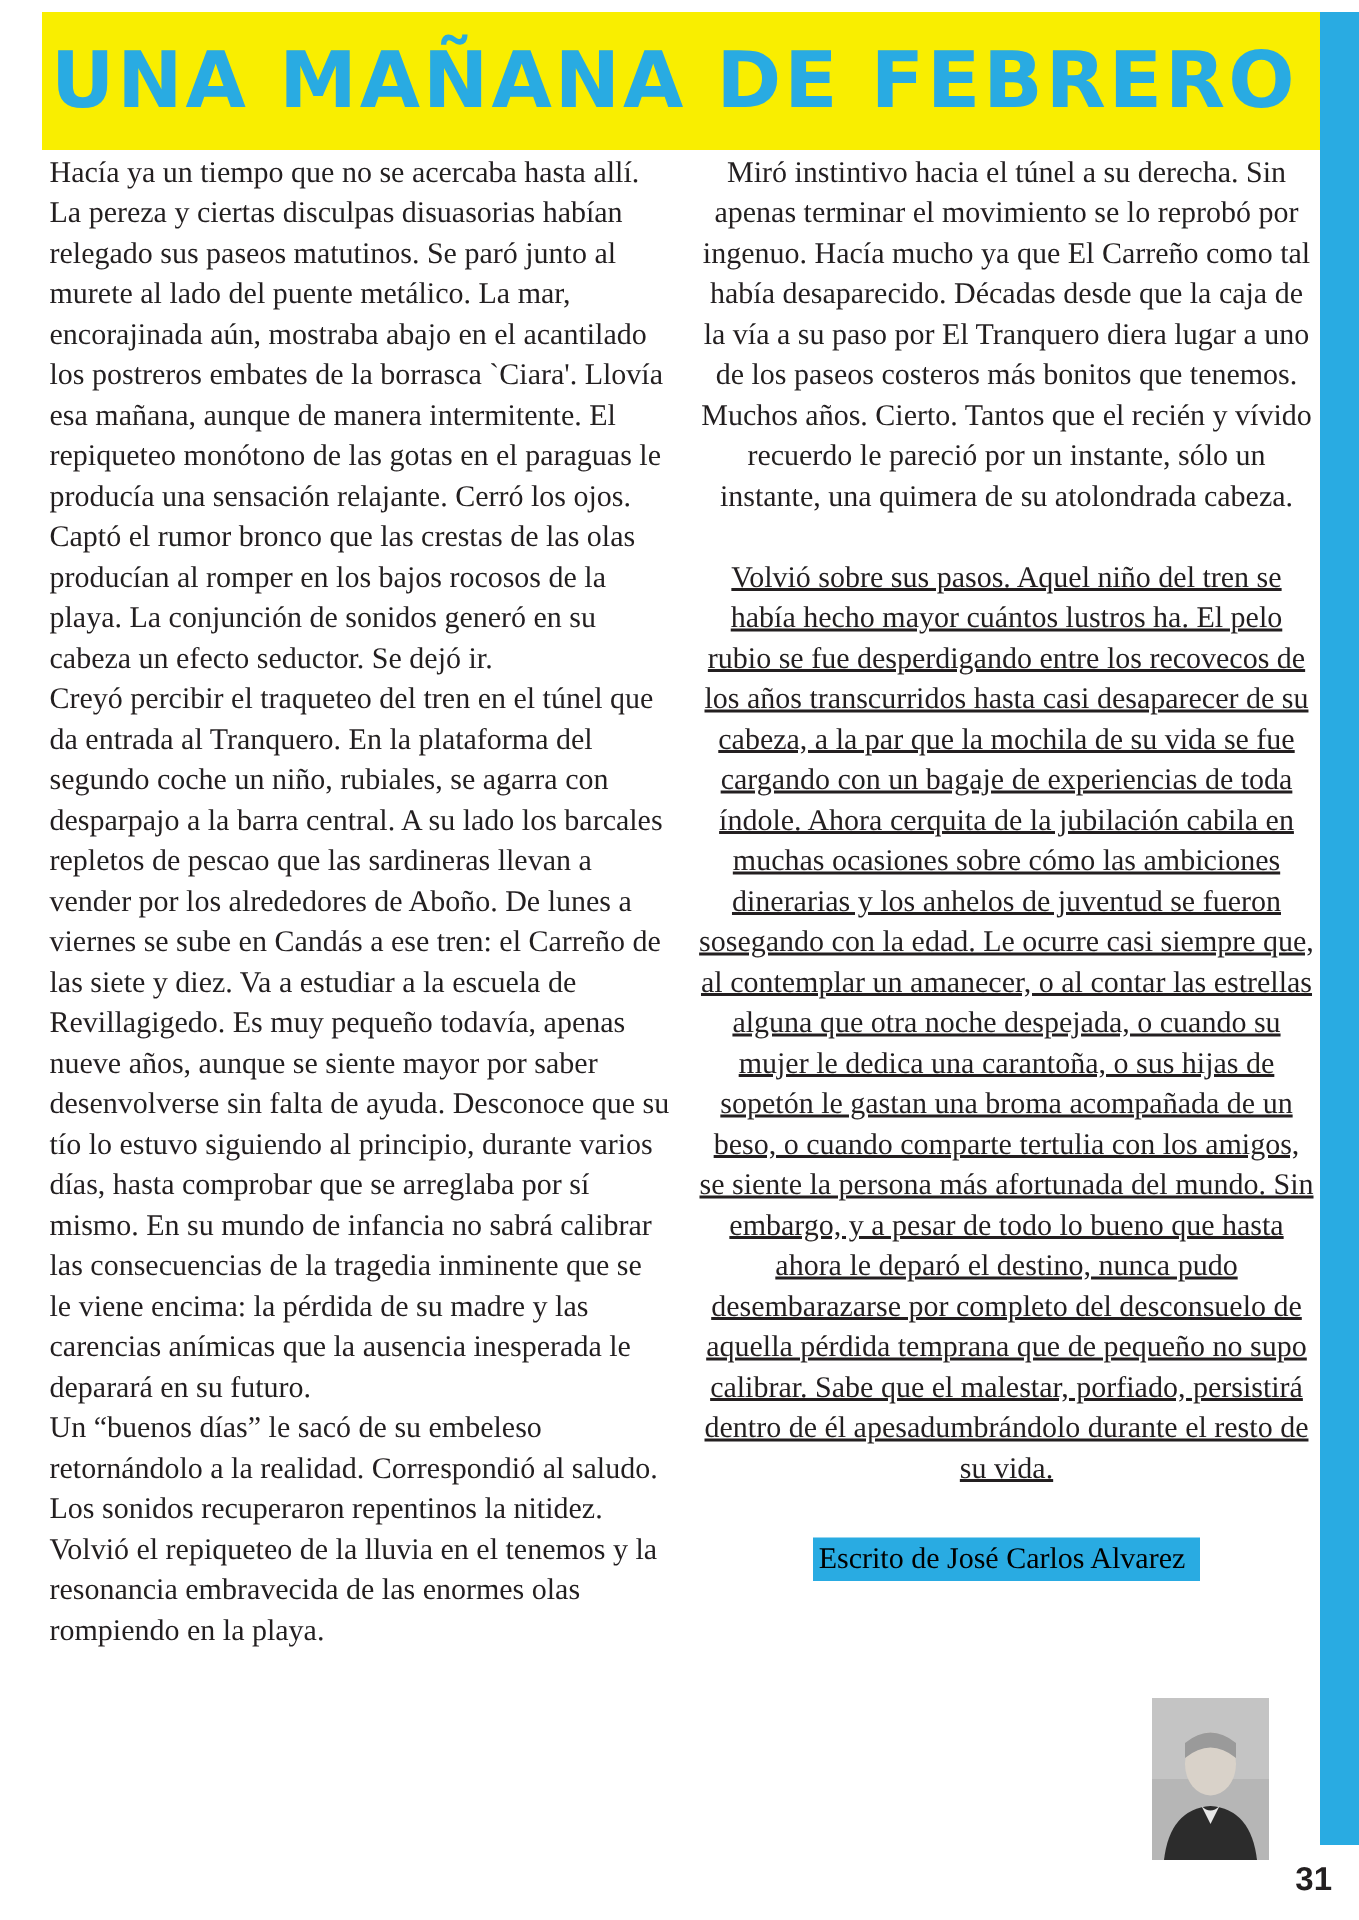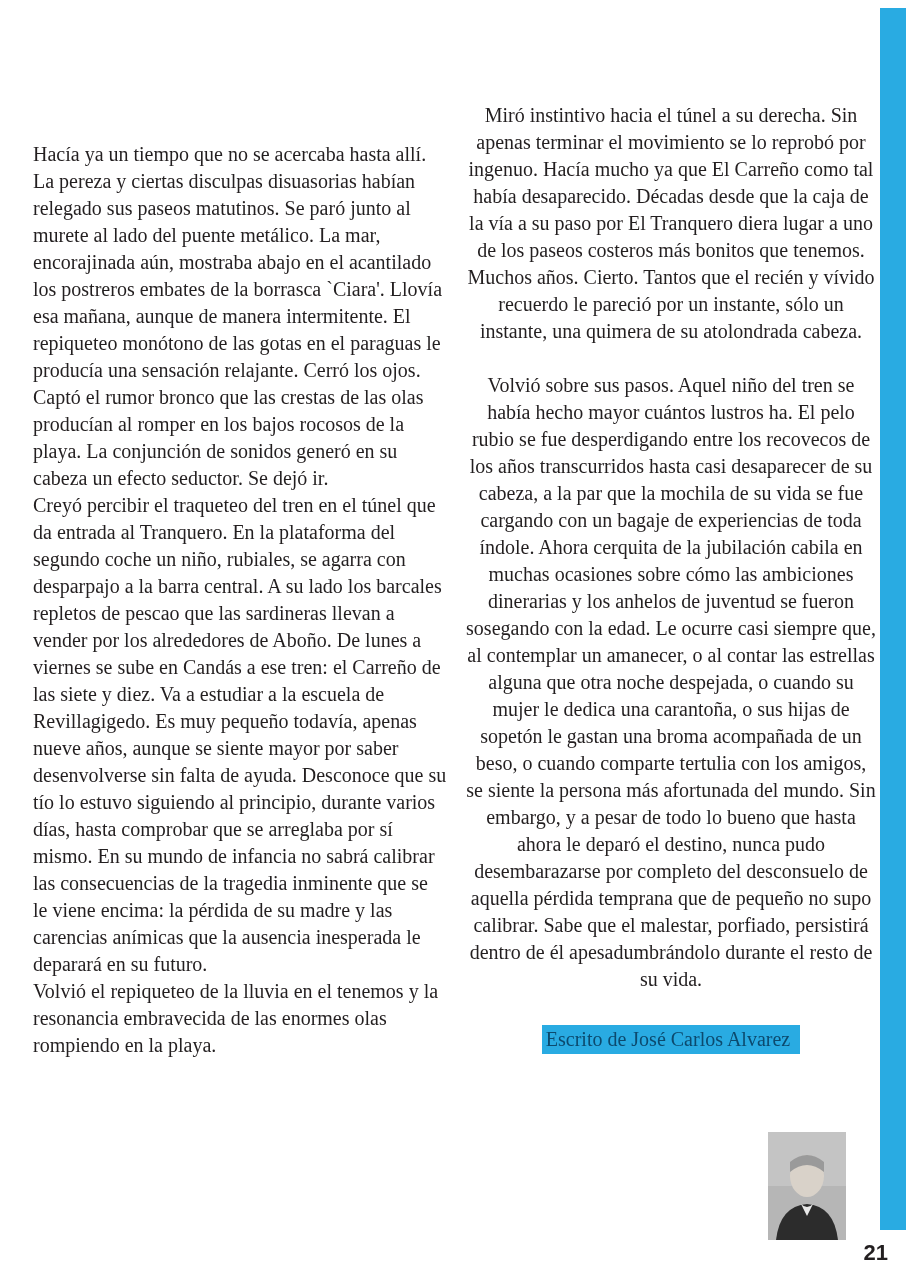--- a/index.html
+++ b/index.html
@@ -37,28 +37,28 @@
     background: #29abe2;
   }
   .col {
     position: absolute;
     top: 102px;
     font-size: 20px;
     line-height: 27px;
     text-align: left;
   }
   .col p { margin: 0; }
-  .col-left  { left: 33px;  width: 414px; margin-top: 39px; }
+  .col-left  { left: 33px;  width: 414px; }
   .col-right { left: 465px; width: 412px; text-align: center; }
-  .col-right p.gap-before { margin-top: 27px; }
+  .col-right p.gap-before { margin-top: 27px; text-decoration: underline; }
   .credit {
     display: inline-block;
     margin-top: 32px;
     background: #29abe2;
-    color: #0c4a6e;
+    color: #000000;
     padding: 2px 10px 3px 4px;
     font-size: 20px;
     line-height: 24px;
   }
   .photo {
     position: absolute;
     left: 768px; top: 1132px;
     width: 78px; height: 108px;
     background: #bdbdbd;
   }
@@ -70,41 +70,45 @@
     font-weight: bold;
     font-size: 22px;
     color: #231f20;
   }
 </style>
 </head>
 <body>
 
 <div class="page">
 
+  <div class="banner">
+    <h1 class="title">UNA MAÑANA DE FEBRERO</h1>
+  </div>
 
   <div class="stripe"></div>
 
   <div class="col col-left">
     <p>Hacía ya un tiempo que no se acercaba hasta allí. La pereza y ciertas disculpas disuasorias habían relegado sus paseos matutinos. Se paró junto al murete al lado del puente metálico.  La mar, encorajinada aún, mostraba abajo en el acantilado los postreros embates de la borrasca `Ciara'. Llovía esa mañana, aunque de manera intermitente. El repiqueteo monótono de las gotas en el paraguas le producía una sensación relajante. Cerró los ojos. Captó el rumor bronco que las crestas de las olas producían al romper en los bajos rocosos de la playa. La conjunción de sonidos generó en su cabeza un efecto seductor. Se dejó ir.</p>
     <p>Creyó percibir el traqueteo del tren en el túnel que da entrada al Tranquero. En la plataforma del segundo coche un niño, rubiales, se agarra con desparpajo a la barra central. A su lado los barcales repletos de pescao que las sardineras llevan a vender por los alrededores de Aboño. De lunes a viernes se sube en Candás a ese tren: el Carreño de las siete y diez. Va a estudiar a la escuela de Revillagigedo.  Es muy pequeño todavía, apenas nueve años, aunque se siente mayor por saber desenvolverse sin falta de ayuda. Desconoce que su tío lo estuvo siguiendo al principio, durante varios días, hasta comprobar que se arreglaba por sí mismo. En su mundo de infancia no sabrá calibrar las consecuencias de la tragedia inminente que se le viene encima: la pérdida de su madre y las carencias anímicas que la ausencia inesperada le deparará en su futuro.</p>
+    <p>Un “buenos días” le sacó de su embeleso retornándolo a la realidad. Correspondió al saludo. Los sonidos recuperaron repentinos la nitidez.</p>
     <p>Volvió el repiqueteo de la lluvia en el tenemos y la resonancia embravecida de las enormes olas rompiendo en la playa.</p>
   </div>
 
   <div class="col col-right">
     <p>Miró instintivo hacia el túnel a su derecha. Sin apenas terminar el movimiento se lo reprobó por ingenuo. Hacía mucho ya que El Carreño como tal había desaparecido. Décadas desde que la caja de la vía a su paso por El Tranquero diera lugar a uno de los paseos costeros más bonitos que tenemos. Muchos años. Cierto. Tantos que el recién y vívido recuerdo le pareció por un instante, sólo un instante, una quimera de su atolondrada cabeza.</p>
     <p class="gap-before">Volvió sobre sus pasos. Aquel niño del tren se había hecho mayor cuántos lustros ha. El pelo rubio se fue desperdigando entre los recovecos de los años transcurridos hasta casi desaparecer de su cabeza, a la par que la mochila de su vida se fue cargando con un bagaje de experiencias de toda índole. Ahora cerquita de la jubilación cabila en muchas ocasiones sobre cómo las ambiciones dinerarias y los anhelos de juventud se fueron sosegando con la edad. Le ocurre casi siempre que, al contemplar un amanecer, o al contar las estrellas alguna que otra noche despejada, o cuando su mujer le dedica una carantoña, o sus hijas de sopetón le gastan una broma acompañada de un beso, o cuando comparte tertulia con los amigos, se siente la persona más afortunada del mundo. Sin embargo, y a pesar de todo lo bueno que hasta ahora le deparó el destino, nunca pudo desembarazarse por completo del desconsuelo de aquella pérdida temprana que de pequeño no supo calibrar. Sabe que el malestar, porfiado, persistirá dentro de él apesadumbrándolo durante el resto de su vida.</p>
     <div class="credit">Escrito de José Carlos Alvarez</div>
   </div>
 
   <div class="photo">
     <svg width="78" height="108" viewBox="0 0 78 108" xmlns="http://www.w3.org/2000/svg">
       <rect x="0" y="0" width="78" height="108" fill="#b6b6b6"></rect>
       <rect x="0" y="0" width="78" height="54" fill="#c4c4c4"></rect>
       <ellipse cx="39" cy="44" rx="17" ry="21" fill="#d9d2c9"></ellipse>
       <path d="M22 40 Q39 26 56 40 L56 30 Q39 16 22 30 Z" fill="#9a9a9a"></path>
       <path d="M8 108 Q12 74 39 72 Q66 74 70 108 Z" fill="#2c2c2c"></path>
       <path d="M33 72 L39 84 L45 72 Q39 78 33 72 Z" fill="#e8e8e8"></path>
     </svg>
   </div>
 
-  <div class="page-number">21</div>
+  <div class="page-number">31</div>
 
 </div>
 
 </body></html>

